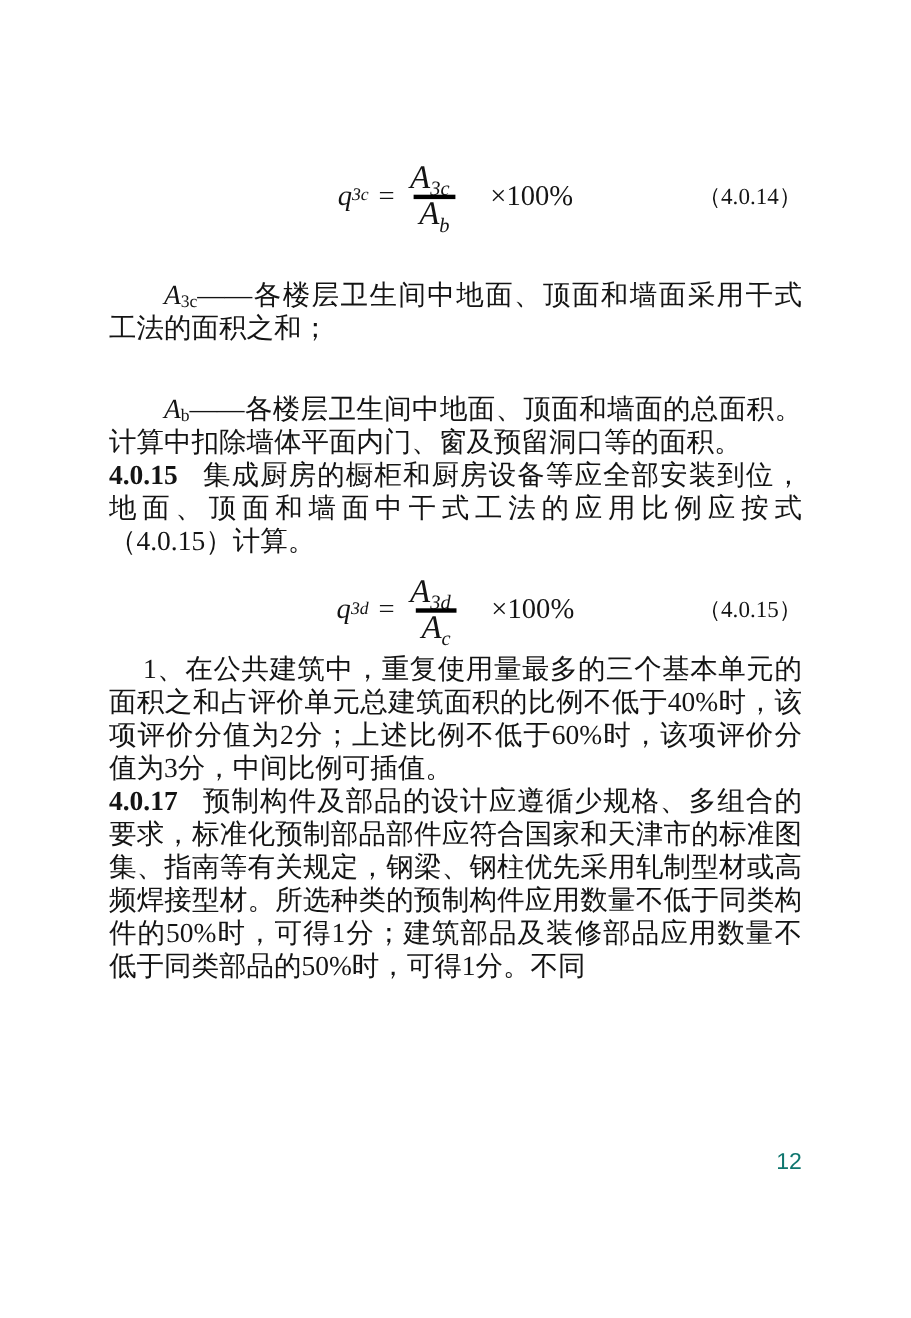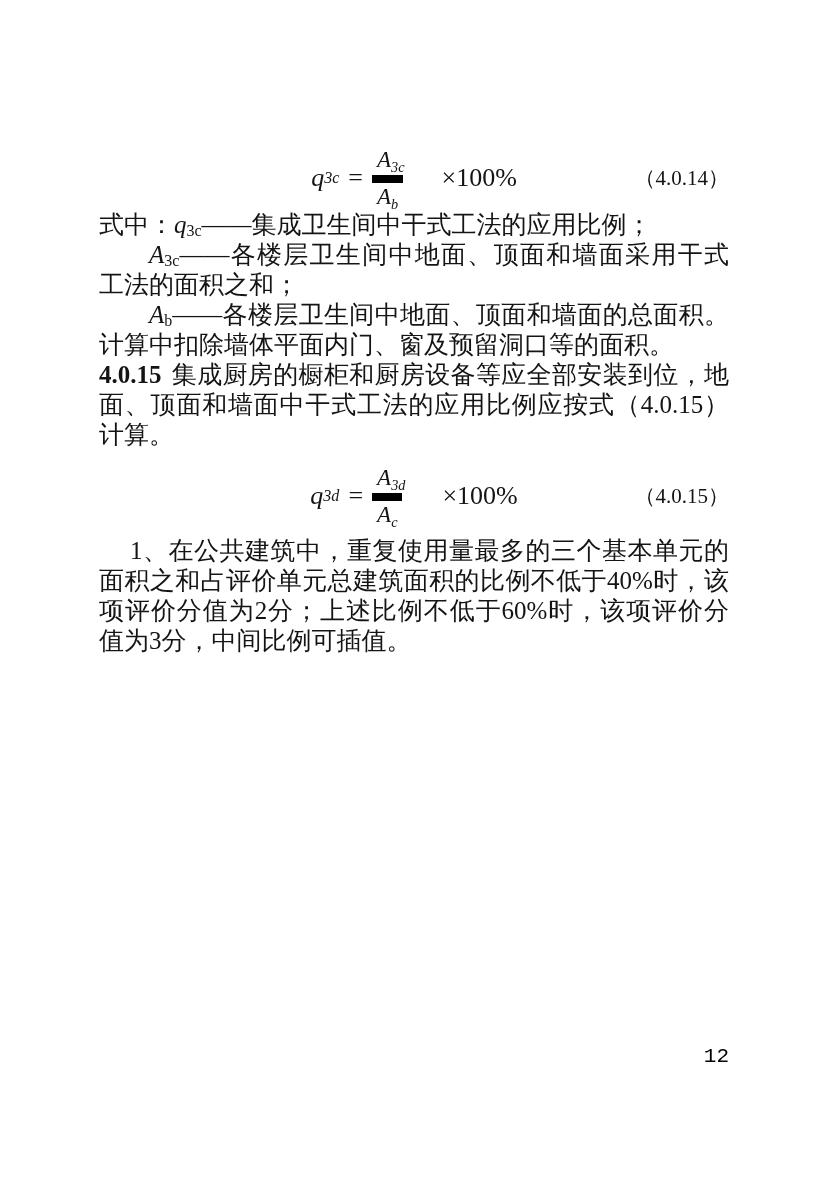--- a/index.html
+++ b/index.html
@@ -11,23 +11,23 @@
     margin: 0 auto;
     background: #ffffff;
     color: #141414;
     font-family: "Liberation Serif", "DejaVu Serif", serif;
     font-size: 25px;
     line-height: 30px;
     padding: 146px 99px 0 99px;
     overflow: hidden;
   }
   p { text-align: justify; }
-  .indent-var  { text-indent: 50px; }
+  .indent-var  { text-indent: 50px; margin-top: 44px; }
   .indent-item { text-indent: 31px; }
-  .sec-num { font-weight: bold; margin-right: 10px; }
+  .sec-num { font-weight: bold; margin-right: 22px; }
   .var { font-style: italic; font-family: "Liberation Serif", serif; }
   sub.vsub {
     font-size: 0.64em;
     line-height: 0;
     vertical-align: -0.18em;
     font-style: normal;
   }
   
   .formula-row {
     position: relative;
@@ -46,42 +46,42 @@
   .formula sub.fsub {
     font-size: 0.62em;
     line-height: 0;
     vertical-align: -0.35em;
     font-style: italic;
   }
   .fop { margin: 0 9px; }
   .frac {
     display: inline-flex;
     flex-direction: column;
-    align-items: flex-start;
-    font-size: 23px;
+    align-items: flex-end;
+    font-size: 30px;
     line-height: 26px;
     margin-right: 4px;
   }
   .frac .fnum { padding: 0 5px 2px 5px; }
-  .frac .fden { border-top: 8px solid #000000; padding: 1px 5px 0 5px; }
+  .frac .fden { border-top: 4px solid #000000; padding: 1px 5px 0 5px; }
   .fmul { font-style: normal; margin-left: 28px; }
   .eq-label {
     position: absolute;
     right: 0;
     top: 50%;
     transform: translateY(-50%);
     font-size: 21px;
   }
   .page-number {
     position: absolute;
     top: 1042px;
     right: 99px;
     font-size: 21px;
-    font-family: Liberation Mono, monospace;
-    color: #000000;
+    font-family: Liberation Sans, sans-serif;
+    color: #0f766e;
   }
 </style>
 </head>
 <body>
 
 <div class="page">
 
   <div class="formula-row">
     <span class="formula">
       <span class="fvar">q</span>
@@ -89,23 +89,20 @@
       <span class="fop">=</span>
       <span class="frac">
         <span class="fnum"><span class="fvar">A</span><sub class="fsub">3c</sub></span>
         <span class="fden"><span class="fvar">A</span><sub class="fsub">b</sub></span>
       </span>
       <span class="fmul">×100%</span>
     </span>
     <span class="eq-label">（4.0.14）</span>
   </div>
 
-  <p class="where-line">
-    <span>式中：</span><span class="var">q</span><sub class="vsub">3c</sub><span>——集成卫生间中干式工法的应用比例；</span>
-  </p>
   <p class="where-line indent-var">
     <span></span><span class="var">A</span><sub class="vsub">3c</sub><span>——各楼层卫生间中地面、顶面和墙面采用干式工法的面积之和；</span>
   </p>
   <p class="where-line indent-var">
     <span></span><span class="var">A</span><sub class="vsub">b</sub><span>——各楼层卫生间中地面、顶面和墙面的总面积。计算中扣除墙体平面内门、窗及预留洞口等的面积。</span>
   </p>
 
   <p class="clause">
     <span class="sec-num">4.0.15</span><span>集成厨房的橱柜和厨房设备等应全部安装到位，地面、顶面和墙面中干式工法的应用比例应按式（4.0.15）计算。</span>
   </p>
@@ -122,16 +119,19 @@
       <span class="fmul">×100%</span>
     </span>
     <span class="eq-label">（4.0.15）</span>
   </div>
 
 
   <p class="item indent-item">
     <span>1、在公共建筑中，重复使用量最多的三个基本单元的面积之和占评价单元总建筑面积的比例不低于40%时，该项评价分值为2分；上述比例不低于60%时，该项评价分值为3分，中间比例可插值。</span>
   </p>
 
+  <p class="clause">
+    <span class="sec-num">4.0.17</span><span>预制构件及部品的设计应遵循少规格、多组合的要求，标准化预制部品部件应符合国家和天津市的标准图集、指南等有关规定，钢梁、钢柱优先采用轧制型材或高频焊接型材。所选种类的预制构件应用数量不低于同类构件的50%时，可得1分；建筑部品及装修部品应用数量不低于同类部品的50%时，可得1分。不同</span>
+  </p>
 
   <div class="page-number">12</div>
 
 </div>
 
 </body></html>

